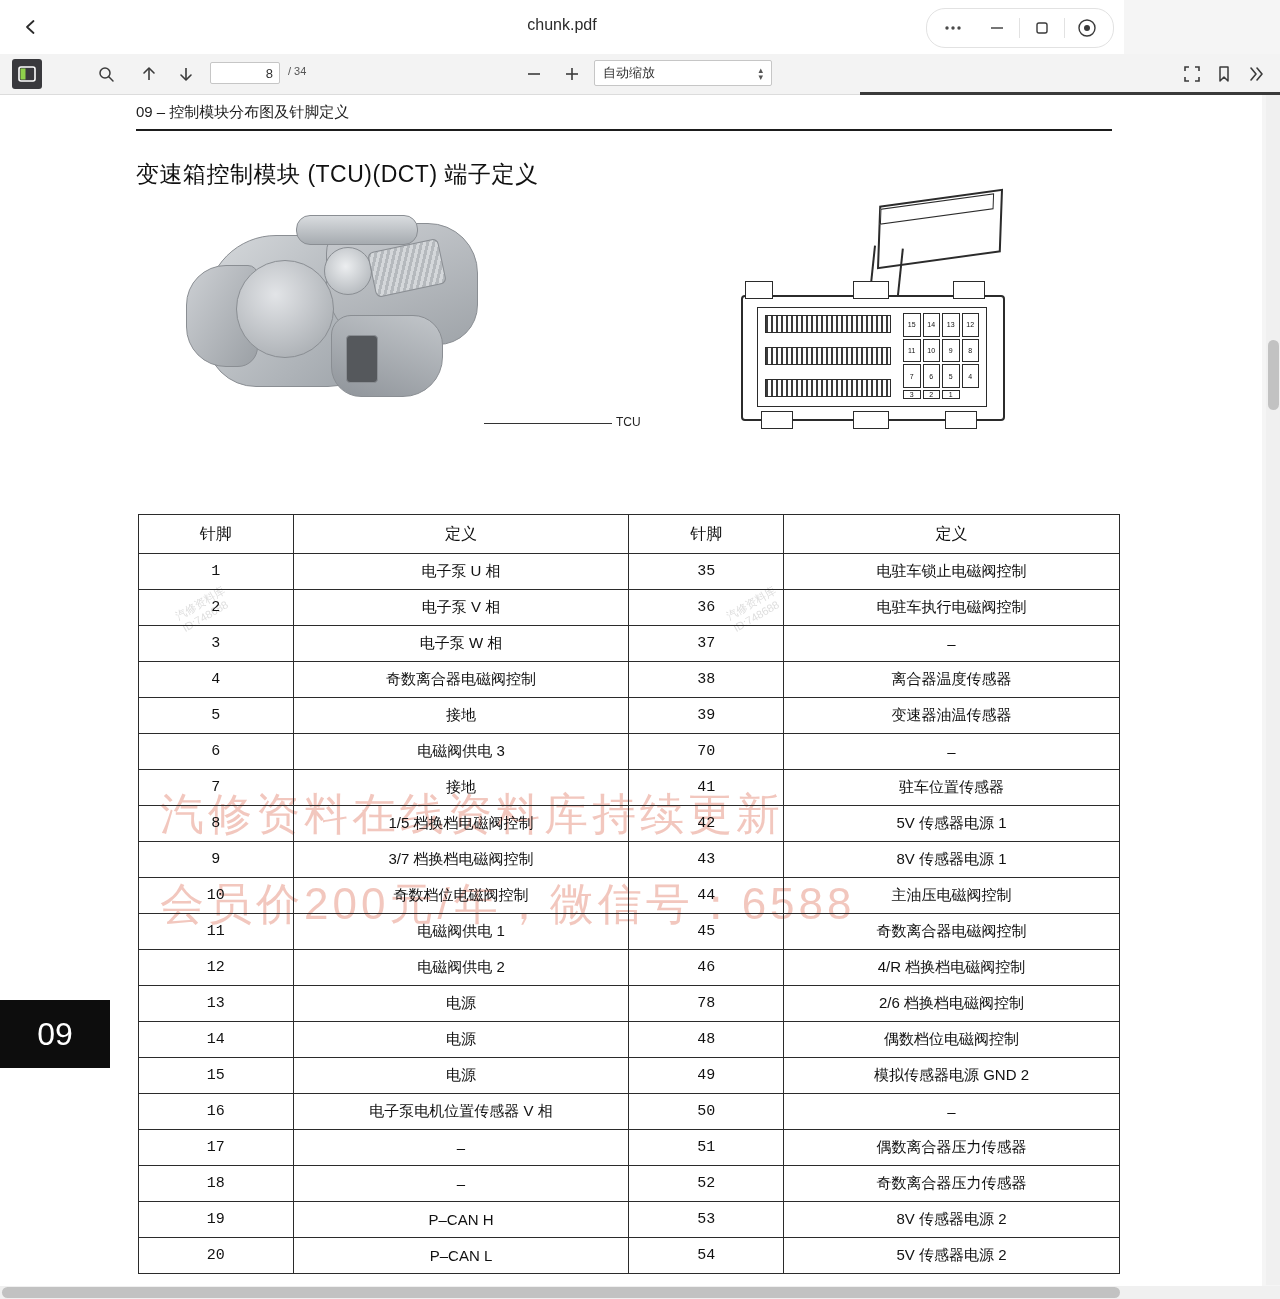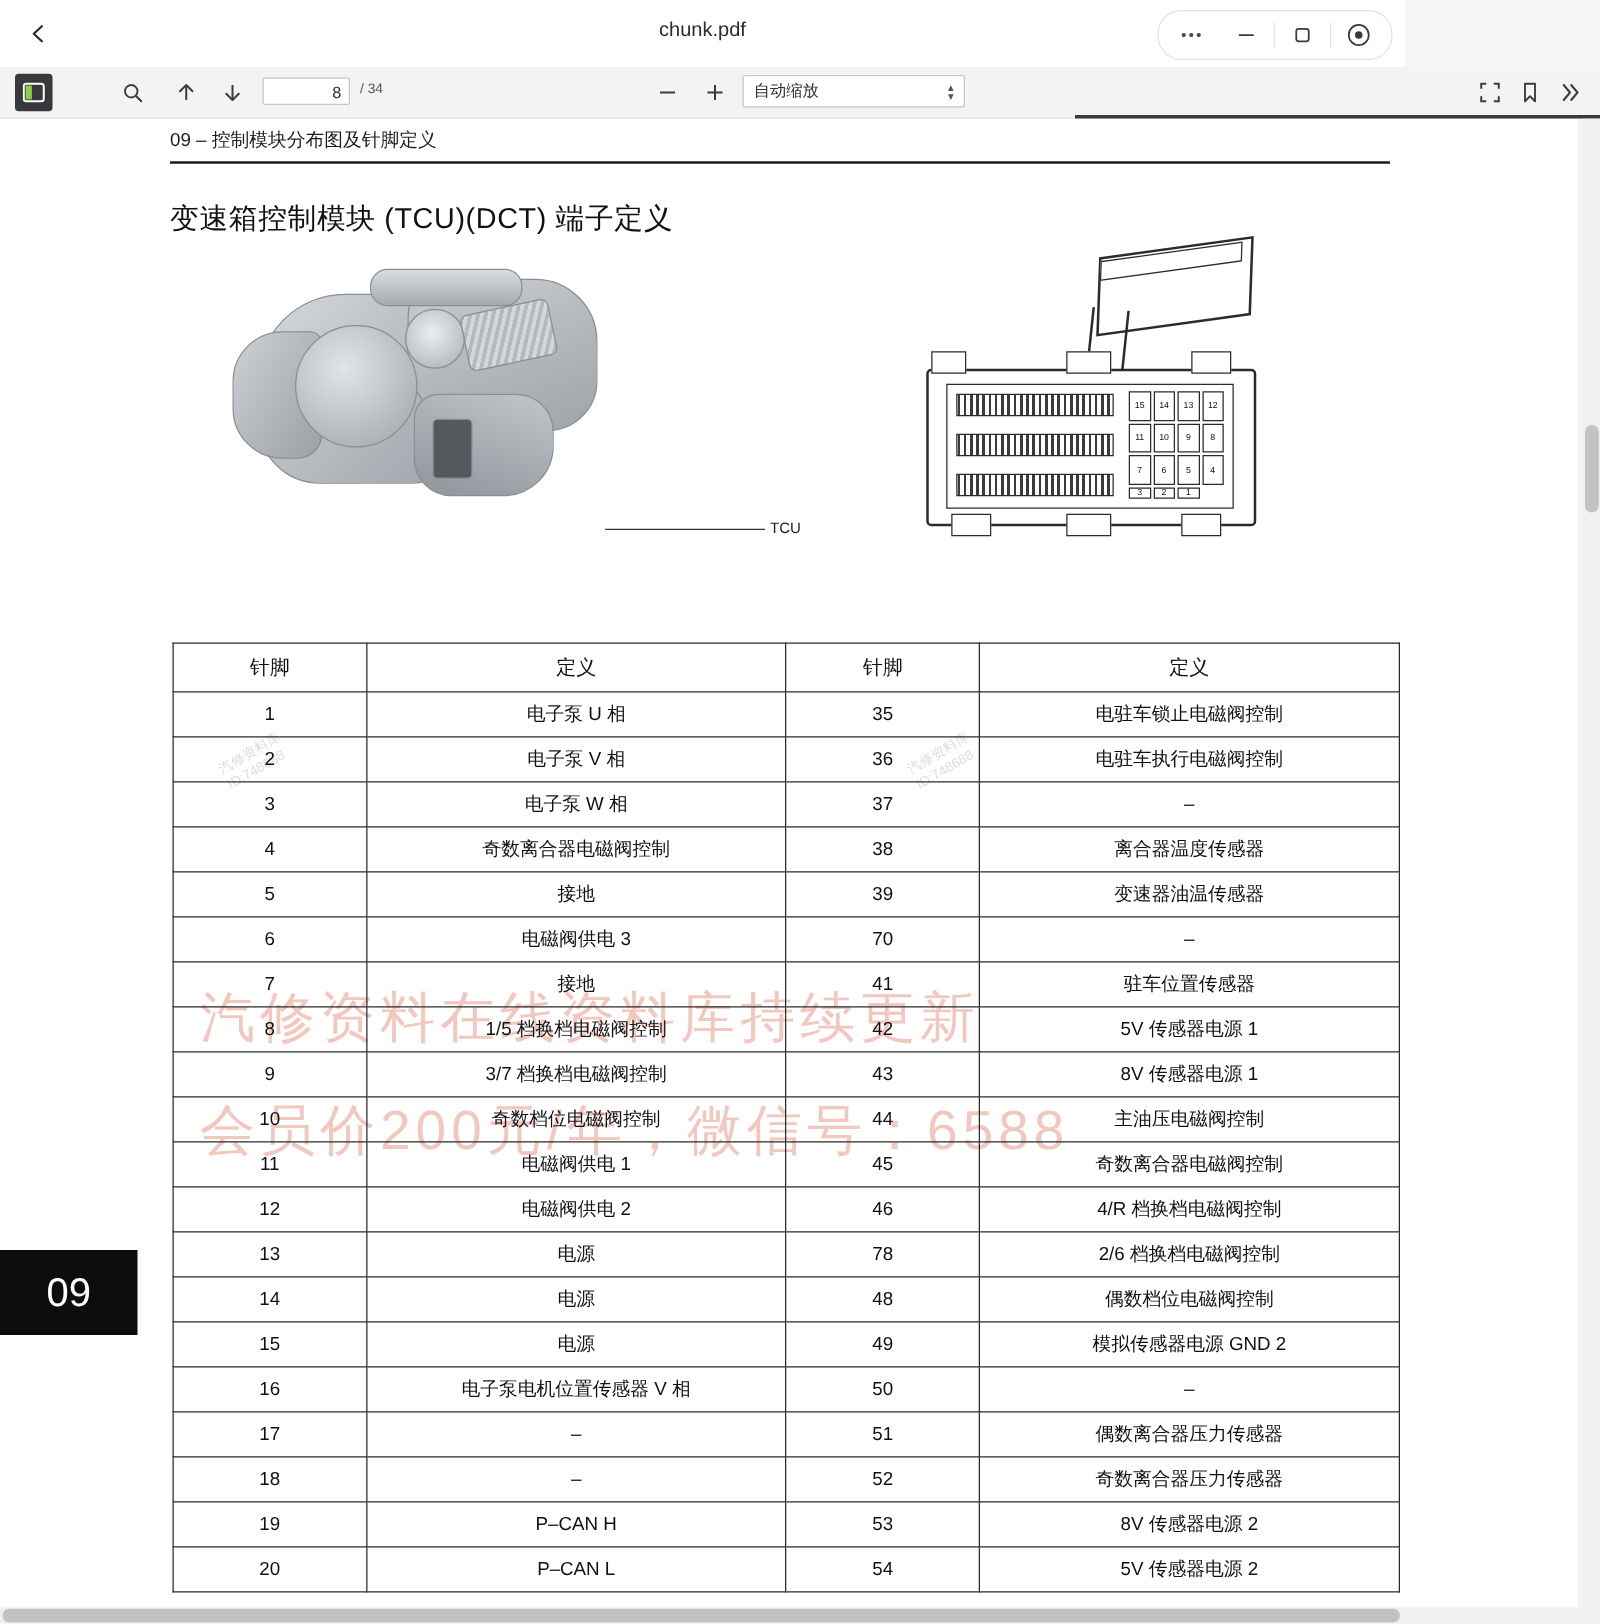--- a/index.html
+++ b/index.html
@@ -320,21 +320,21 @@
     border: 1px solid #2b2b2b;
     height: 35px;
     padding: 0 10px;
     font-weight: normal;
   }
   .pin-table th {
     text-align: center;
     font-size: 16px;
     height: 38px;
   }
-  .col-pin { width: 146px; text-align: center; }
+  .col-pin { width: 146px; text-align: center; font-family: Liberation Mono, monospace; }
   .col-def { width: 345px; text-align: center; }
 
   
   .wm {
     position: absolute;
     color: rgba(226, 130, 110, 0.45);
     font-size: 44px;
     letter-spacing: 4px;
     white-space: nowrap;
     pointer-events: none;

